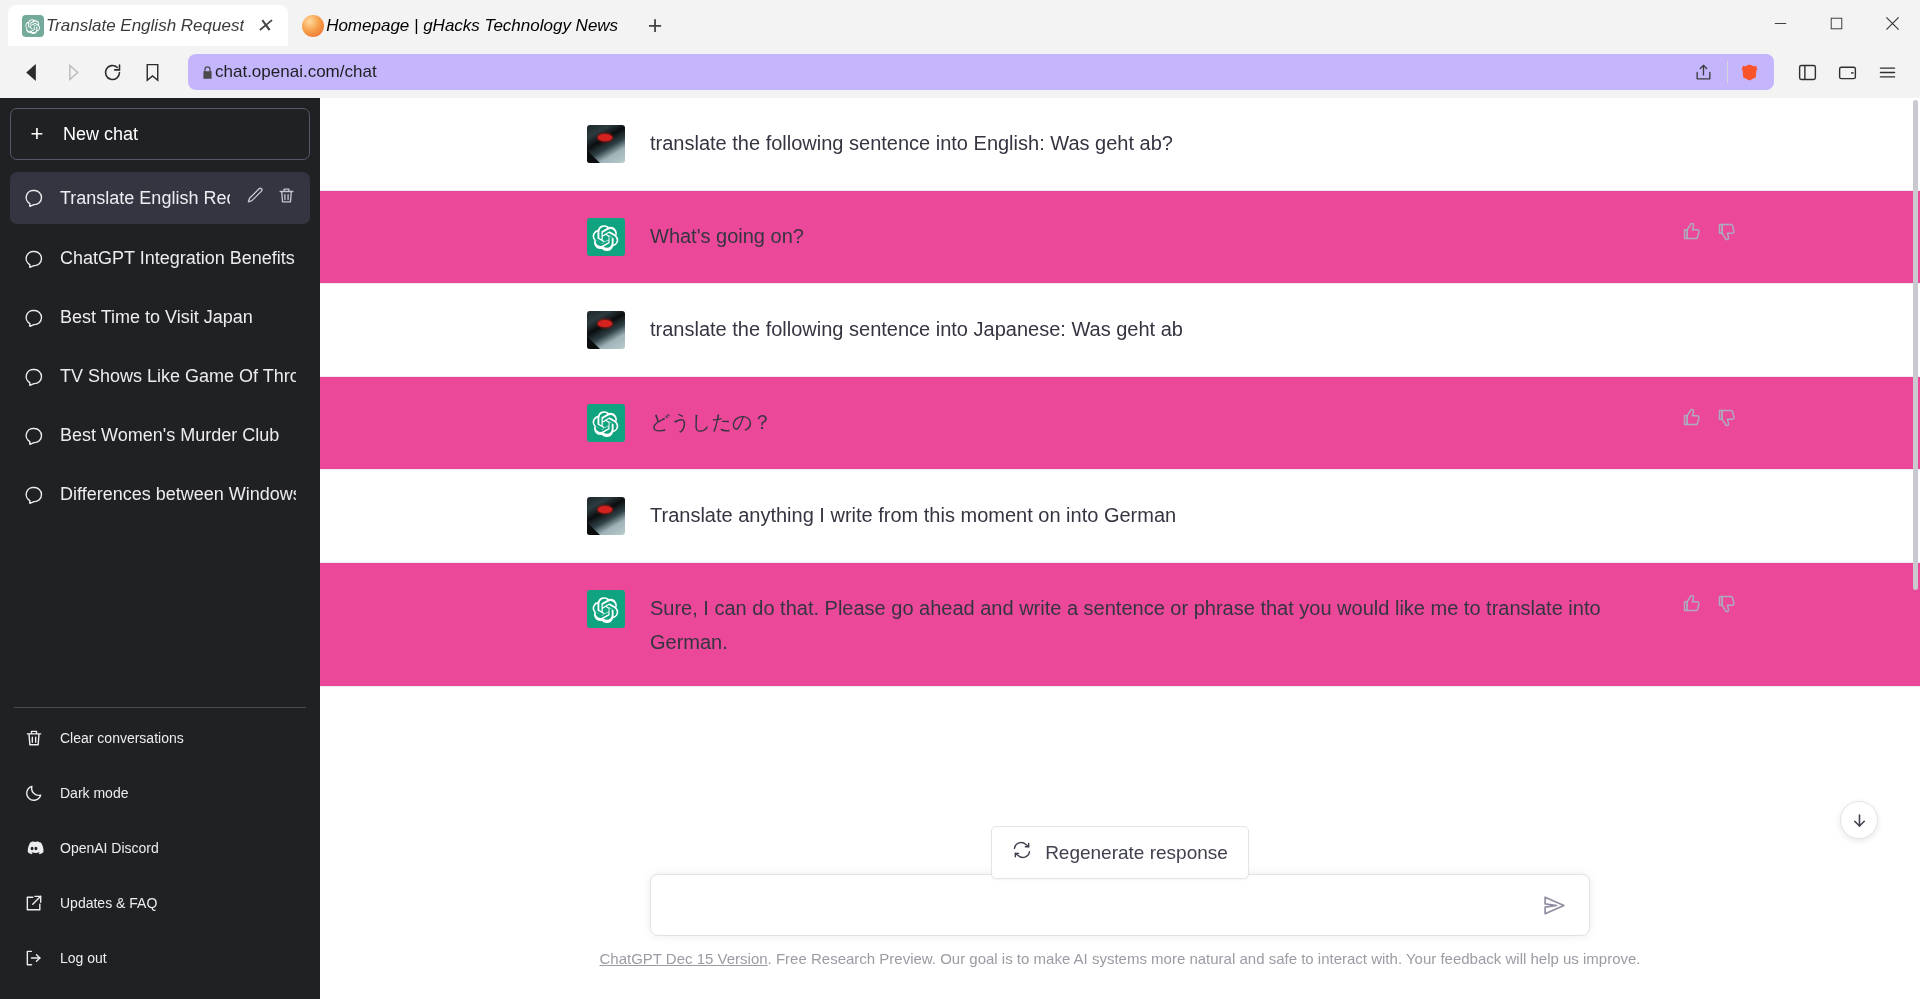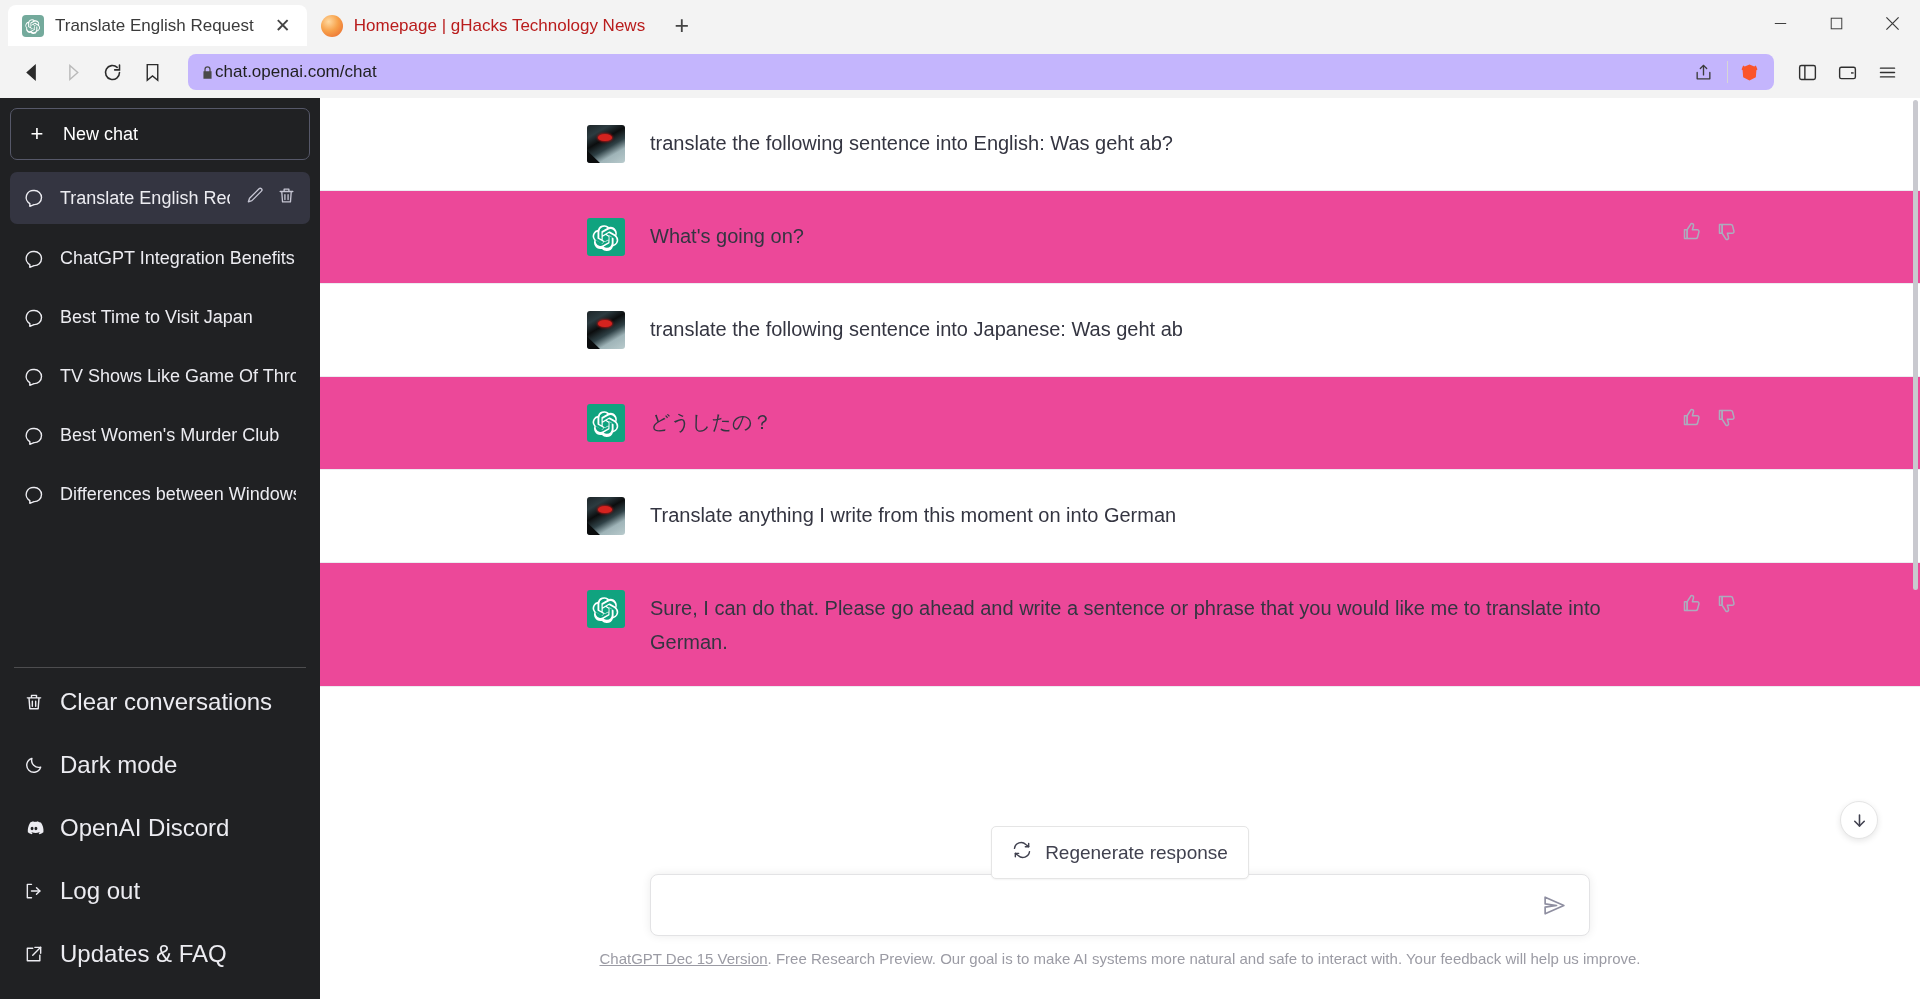--- a/index.html
+++ b/index.html
@@ -19,30 +19,31 @@
     display: flex;
     align-items: flex-end;
     padding-left: 8px;
     position: relative;
     flex: 0 0 46px;
   }
   .tab {
     height: 41px;
     display: flex;
     align-items: center;
-    gap: 11px;
+    gap: 2px;
     padding: 0 12px 0 14px;
     border-radius: 8px 8px 0 0;
     font-size: 17px;
     color: #3b3b3b;
     max-width: 350px;
     position: relative;
+    font-style: italic;
   }
   .tab.active { background: #ffffff; }
-  .tab.inactive { color: #b91c1c; }
+  .tab.inactive { color: #000000; }
   .tab-favicon {
     width: 22px; height: 22px;
     border-radius: 4px;
     flex: 0 0 22px;
     display: flex; align-items: center; justify-content: center;
     overflow: hidden;
   }
   .fav-gpt { background: #74aa9c; }
   .fav-gpt svg { width: 16px; height: 16px; }
   .fav-ghacks {
@@ -168,21 +169,21 @@
   }
   .convo .actions { display: flex; gap: 12px; flex: 0 0 auto; }
   .convo .actions svg { width: 19px; height: 19px; color: #c5c5d2; }
 
   .sidebar-sep { height: 1px; background: #4d4d4f; margin: 2px 4px 6px; flex: 0 0 1px; }
   .sb-bottom { flex: 0 0 auto; }
   .sb-item {
     display: flex; align-items: center; gap: 16px;
     padding: 14px 14px;
     border-radius: 7px;
-    font-size: 24px;
+    font-size: 14px;
     color: #ececf1;
     white-space: nowrap;
     margin-bottom: 7px;
   }
   .sb-item .ic { flex: 0 0 20px; width: 20px; height: 20px; }
   .sb-item .ic svg { width: 20px; height: 20px; display:block; }
 
   
   .chat {
     flex: 1 1 auto;
@@ -550,36 +551,36 @@
           <span class="ic">
             <svg viewBox="0 0 24 24" fill="currentColor">
                 <path d="M19.3 5.3A16 16 0 0 0 15.4 4l-.3.5a14 14 0 0 1 3.5 1.2 12.6 12.6 0 0 0-10.4 0A14 14 0 0 1 11.7 4.5L11.4 4a16 16 0 0 0-3.9 1.3C5 9.3 4.3 13.2 4.6 17a16 16 0 0 0 4.8 2.4l.9-1.5a10 10 0 0 1-1.6-.8l.4-.3a11.4 11.4 0 0 0 9.7 0l.4.3a10 10 0 0 1-1.6.8l.9 1.5a16 16 0 0 0 4.8-2.4c.4-4.4-.6-8.3-3-11.7zM9.7 14.6c-1 0-1.7-.9-1.7-2s.8-2 1.7-2 1.8.9 1.7 2-.7 2-1.7 2zm4.6 0c-1 0-1.7-.9-1.7-2s.8-2 1.7-2 1.8.9 1.7 2-.7 2-1.7 2z"></path>
               </svg>
           </span>
           <span>OpenAI Discord</span>
         </div>
         <div class="sb-item">
           <span class="ic">
             <svg viewBox="0 0 24 24" fill="none" stroke="currentColor" stroke-width="1.7" stroke-linecap="round" stroke-linejoin="round">
+                <path d="M13 4h7v7"></path>
+                <path d="M20 4 10.5 13.5"></path>
+                <path d="M19 13.5V20H4V5h6.5"></path>
+              </svg>
+          </span>
+          <span>Updates &amp; FAQ</span>
+        </div>
+        <div class="sb-item">
+          <span class="ic">
+            <svg viewBox="0 0 24 24" fill="none" stroke="currentColor" stroke-width="1.7" stroke-linecap="round" stroke-linejoin="round">
                 <path d="M9 4H4v16h5"></path>
                 <path d="M15 8l4 4-4 4"></path>
                 <path d="M19 12H9"></path>
               </svg>
           </span>
           <span>Log out</span>
-        </div>
-        <div class="sb-item">
-          <span class="ic">
-            <svg viewBox="0 0 24 24" fill="none" stroke="currentColor" stroke-width="1.7" stroke-linecap="round" stroke-linejoin="round">
-                <path d="M13 4h7v7"></path>
-                <path d="M20 4 10.5 13.5"></path>
-                <path d="M19 13.5V20H4V5h6.5"></path>
-              </svg>
-          </span>
-          <span>Updates &amp; FAQ</span>
         </div>
       </div>
     </div>
 
     <div class="chat">
 
       <div class="messages">
 
         <div class="msg user">
           <div class="msg-inner">

